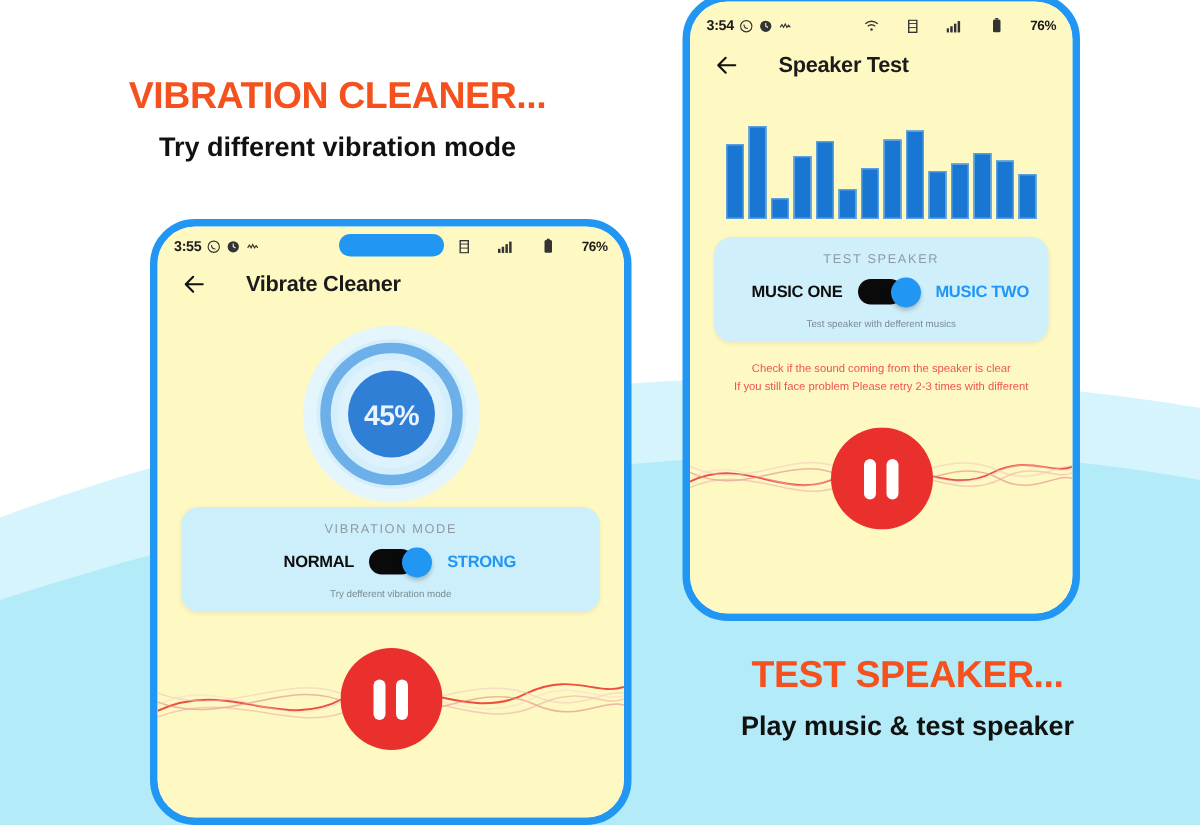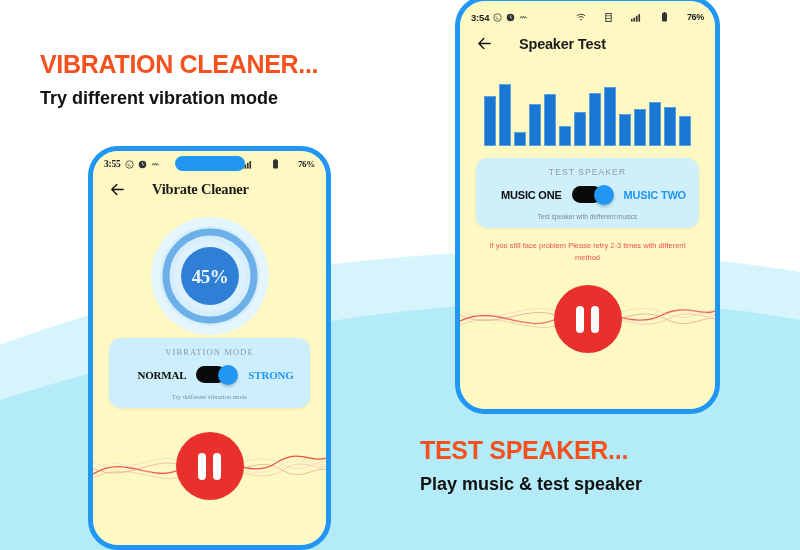--- a/index.html
+++ b/index.html
@@ -9,21 +9,21 @@
     background: #ffffff;
     position: relative;
     overflow: hidden;
   }
   #stage { position: absolute; inset: 0; width: 800px; height: 550px; }
 
   
   .bg-waves { position: absolute; inset: 0; z-index: 0; }
 
   
-  .headline { position: absolute; z-index: 5; }
+  .headline { position: absolute; z-index: 5; text-align: center; }
   .headline .h-main {
     color: #f4511e;
     font-weight: bold;
     letter-spacing: -0.3px;
     white-space: nowrap;
   }
   .headline .h-sub {
     color: #111111;
     font-weight: bold;
     white-space: nowrap;
@@ -43,21 +43,21 @@
     border-radius: 30px;
     background: #dff7f7;
     overflow: hidden;
   }
   .phone-inner {
     position: absolute; inset: 0;
     background: #fef9c3;
     border-radius: 25px;
     overflow: hidden;
   }
-  #phone-left  { left: 88px;  top: 146px; width: 243px; height: 404px; font-family: Liberation Serif, serif; }
+  #phone-left  { left: 100px;  top: 146px; width: 321px; height: 404px; }
   #phone-right { left: 455px; top: -4px;  width: 265px; height: 418px; }
 
   
   .statusbar {
     position: relative;
     height: 26px;
     display: flex;
     align-items: center;
     padding: 0 11px;
     font-size: 9.5px;
@@ -397,22 +397,22 @@
           <span class="switch">
             <span class="track"></span>
             <span class="knob"></span>
           </span>
           <span class="toggle-label-on">MUSIC TWO</span>
         </div>
         <div class="card-caption">Test speaker with defferent musics</div>
       </div>
 
       <div class="instructions">
+        <div>Check if the sound coming from the speaker is clear</div>
         <div>If you still face problem Please retry 2-3 times with different</div>
-        <div>method</div>
       </div>
 
       <div class="pause-area right">
         <svg class="wave-svg" viewBox="0 0 255 92" preserveAspectRatio="none">
           <path d="M0,48 C38,30 66,64 100,44 C136,24 168,60 202,42 C226,30 242,44 255,38" fill="none" stroke="#e9302c" stroke-width="1.3" opacity="0.85"></path>
           <path d="M0,42 C38,60 70,26 104,46 C140,66 172,28 206,46 C228,58 244,42 255,46" fill="none" stroke="#e08a88" stroke-width="1" opacity="0.6"></path>
           <path d="M0,52 C42,34 74,68 106,48 C142,28 174,64 208,46 C230,34 246,48 255,42" fill="none" stroke="#eaa9a7" stroke-width="1" opacity="0.55"></path>
           <path d="M0,38 C40,56 68,24 102,40 C138,58 170,24 204,40 C228,52 244,36 255,38" fill="none" stroke="#f0c3c2" stroke-width="1" opacity="0.5"></path>
           <path d="M0,46 C36,26 64,66 98,44 C136,24 170,62 204,42 C228,30 242,44 255,40" fill="none" stroke="#f3d2d1" stroke-width="1" opacity="0.45"></path>
         </svg>

